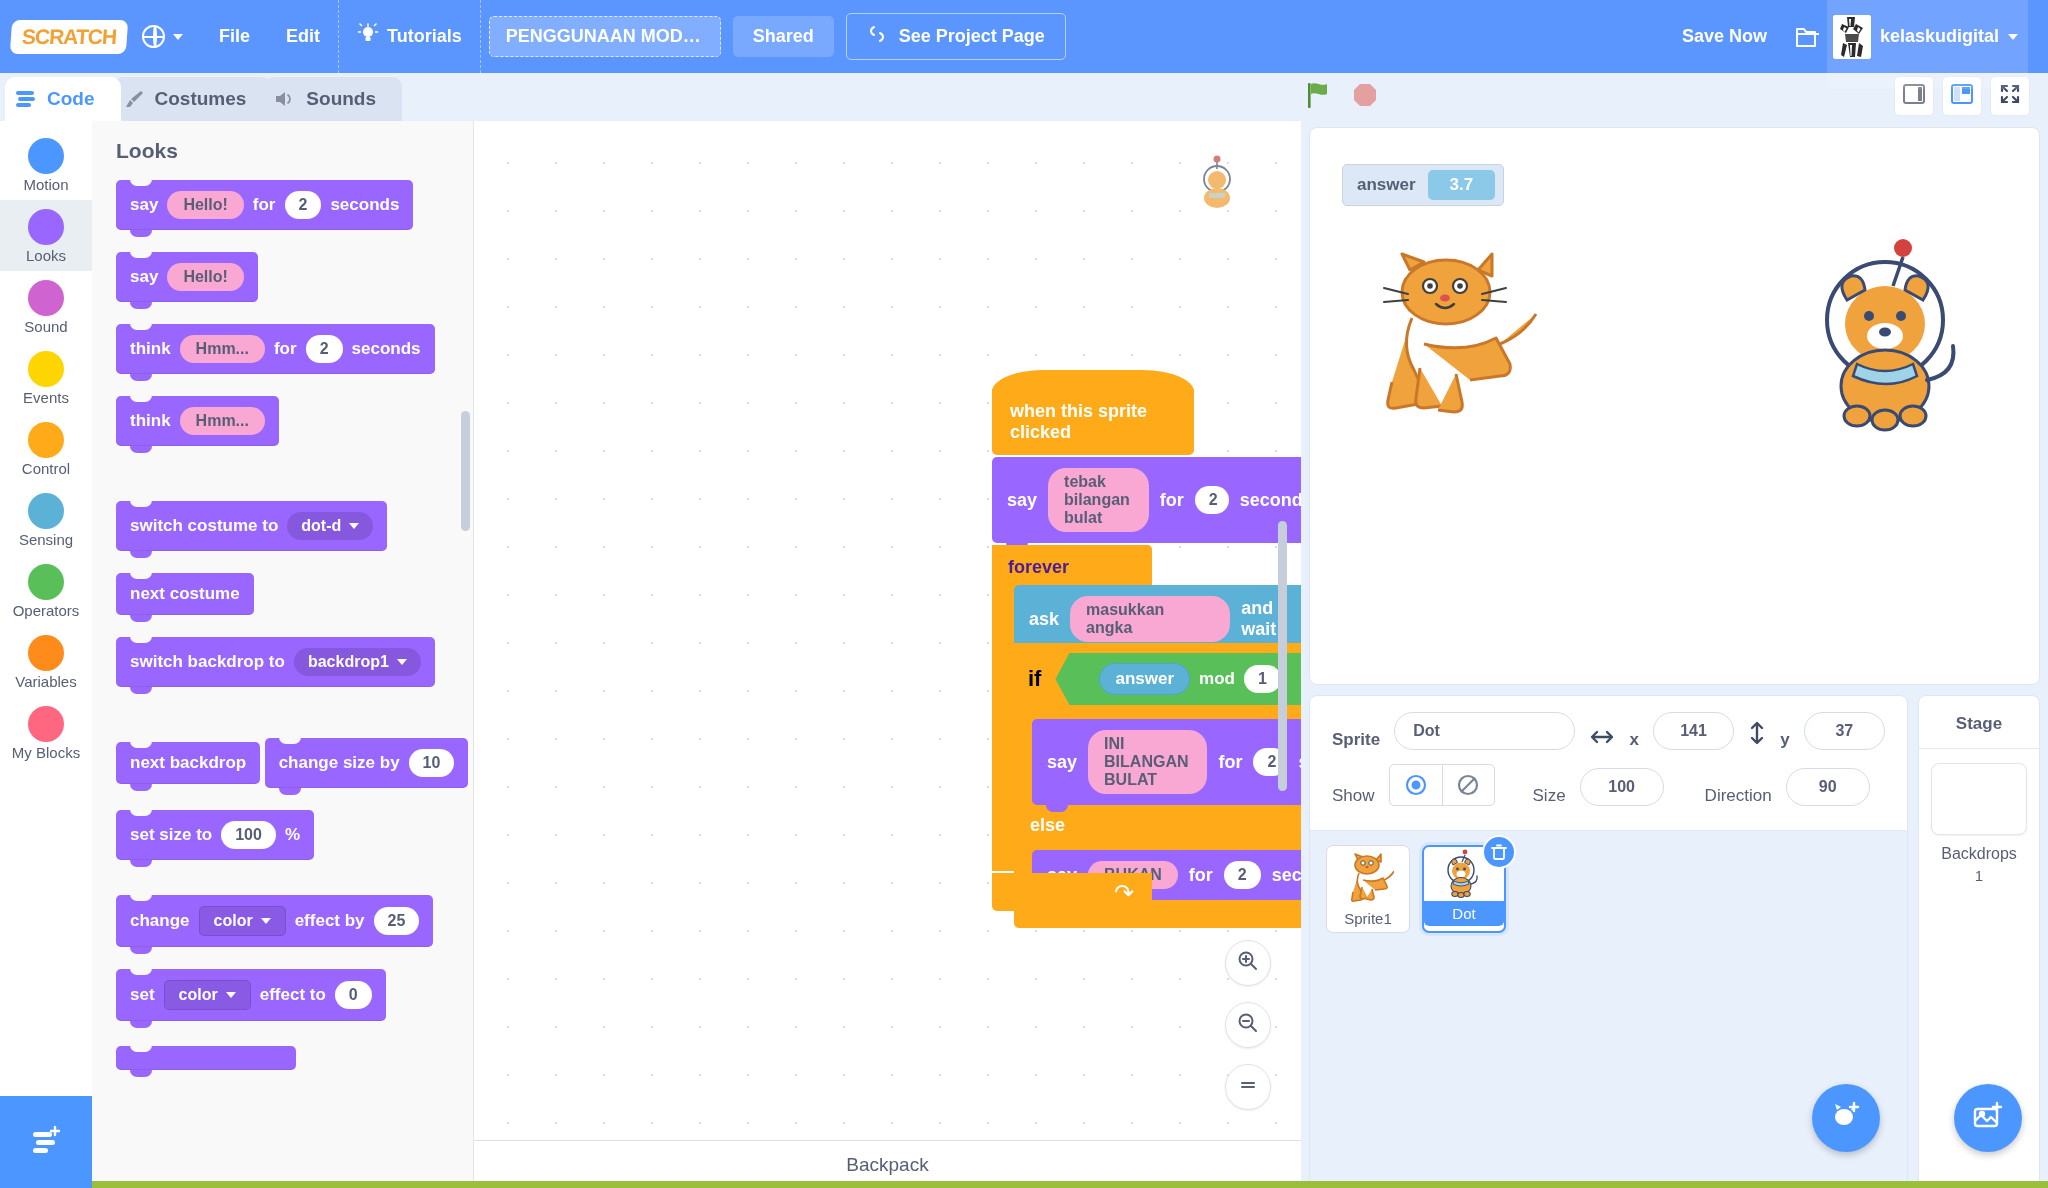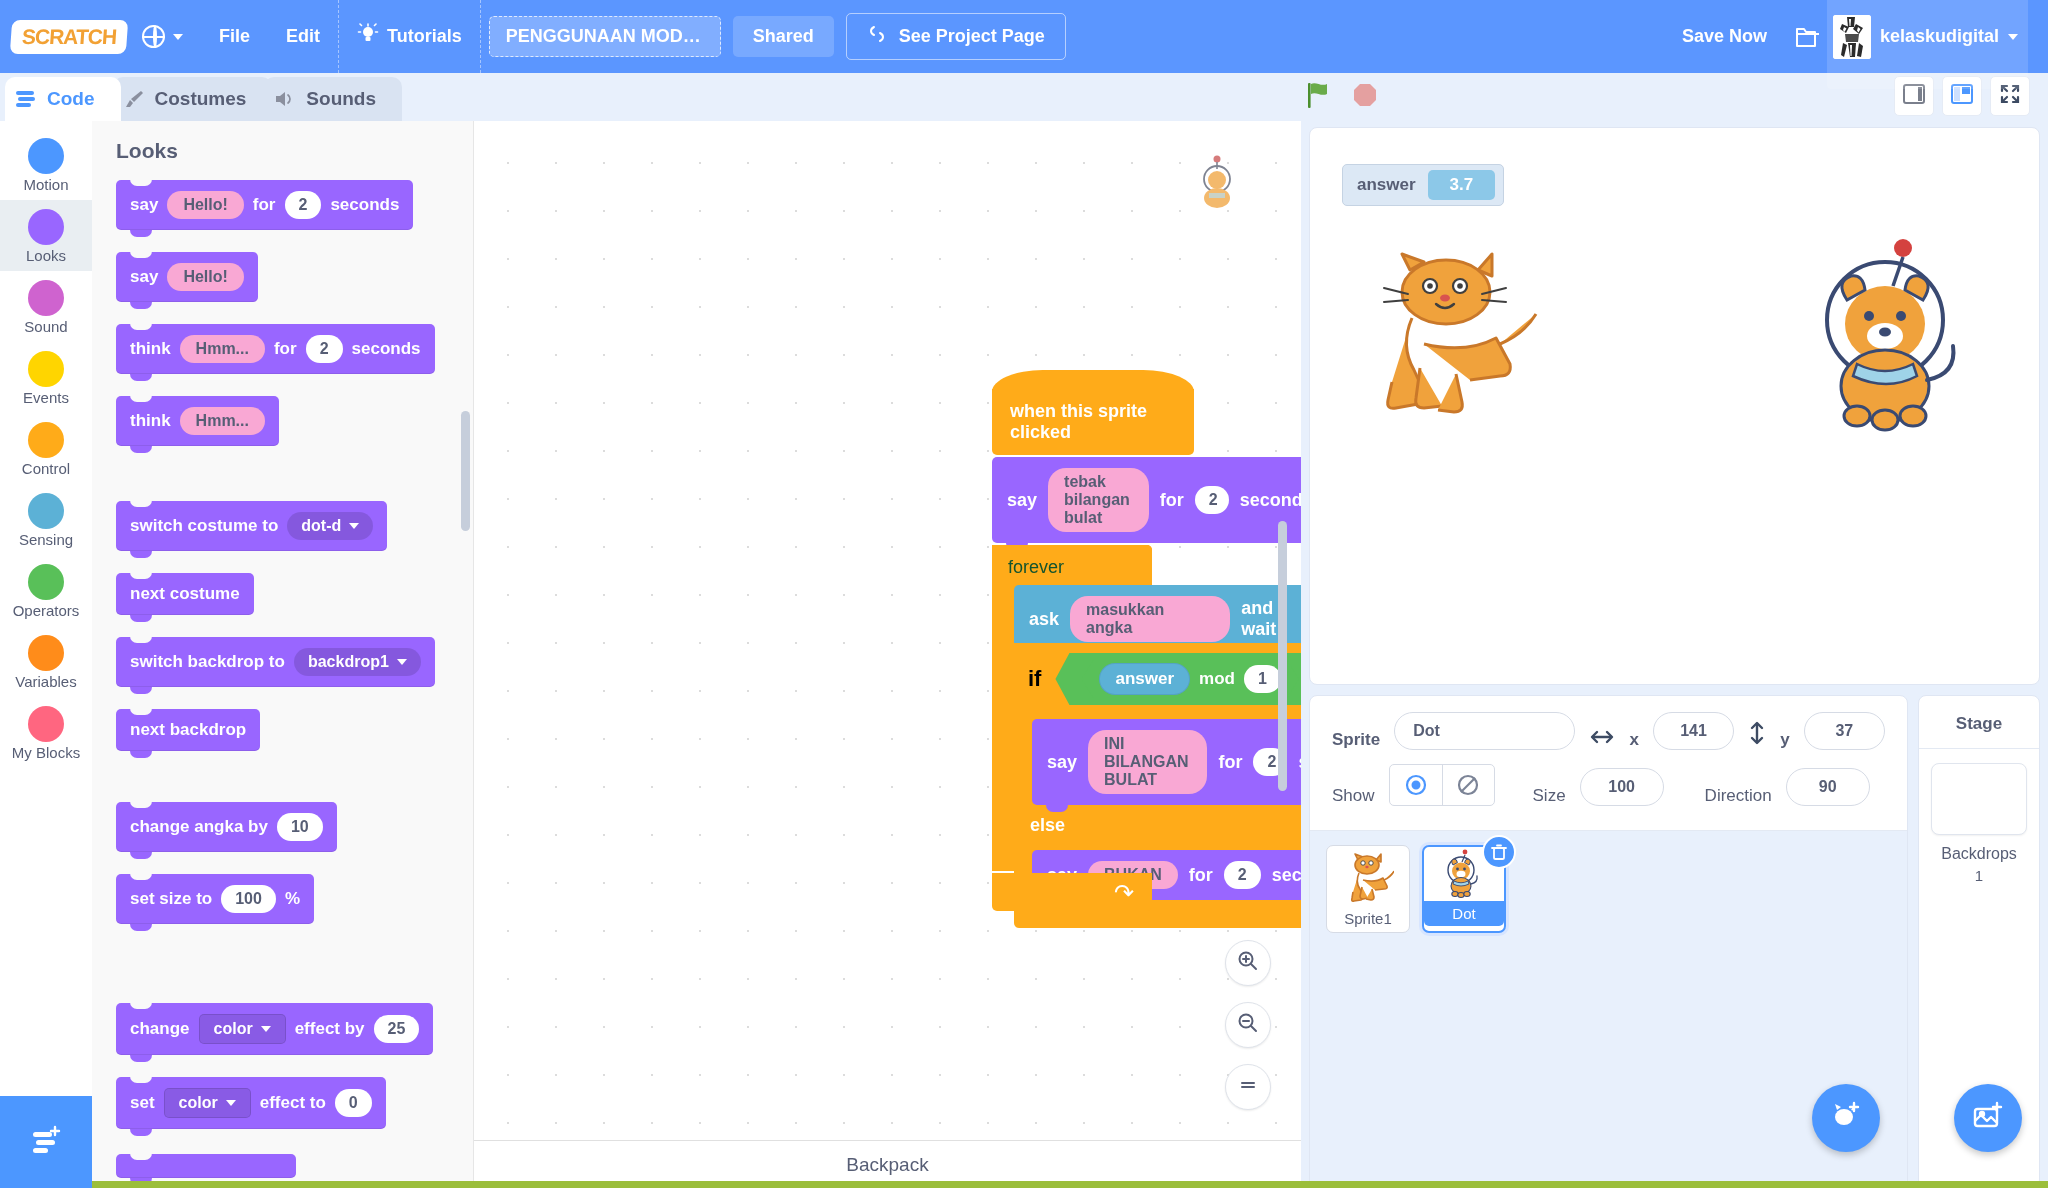--- a/index.html
+++ b/index.html
@@ -172,21 +172,21 @@
     background:#9966ff;color:#fff;font-weight:bold;font-size:18px;
     border-radius:5px; padding: 11px 15px; display:inline-flex;align-items:center;gap:11px;
     position:relative;
   }
   .cblk.notch:after {
     content:""; position:absolute; left:14px; bottom:-7px; width:22px;height:7px;
     background: inherit; border-bottom-left-radius:7px;border-bottom-right-radius:7px;
   }
   .sense { background: #5cb1d6; }
   .wrap-ctrl { background:#ffab19; position: relative; }
-  .ctrl-top { background:#ffab19; color:#14532d; font-weight:normal; font-size:18px;
+  .ctrl-top { background:#ffab19; color:#4c1d95; font-weight:bold; font-size:18px;
     padding: 12px 16px; border-radius: 5px 5px 0 0; position:relative; }
   .hexpred {
     background:#59c059; border-radius: 4px; padding: 7px 20px;
     display:inline-flex;align-items:center;gap:11px; color:#fff;font-weight:bold;font-size:17px;
     clip-path: polygon(14px 0, calc(100% - 14px) 0, 100% 50%, calc(100% - 14px) 100%, 14px 100%, 0 50%);
     padding-left: 26px; padding-right: 26px;
   }
   .reporter {
     background:#5cb1d6; border-radius: 20px; padding: 6px 16px; color:#fff;font-weight:bold;font-size:17px;
     box-shadow: inset 0 0 0 1px rgba(0,0,0,0.08);
@@ -531,31 +531,31 @@
           <span>backdrop1</span>
           <span class="dcaret"></span>
         </span>
       </div>
 
       <div class="blk">
         <span>next backdrop</span>
       </div>
 
       <div class="blk" style="margin-top:40px">
-        <span>change angka by</span>
+        <span>change size by</span>
         <span class="onum">10</span>
       </div>
 
       <div class="blk">
         <span>set size to</span>
         <span class="onum">100</span>
         <span>%</span>
       </div>
 
-      <div class="blk" style="margin-top:68px">
+      <div class="blk" style="margin-top:24px">
         <span>change</span>
         <span class="drop sq">
           <span>color</span>
           <span class="dcaret"></span>
         </span>
         <span>effect by</span>
         <span class="onum">25</span>
       </div>
 
       <div class="blk">

